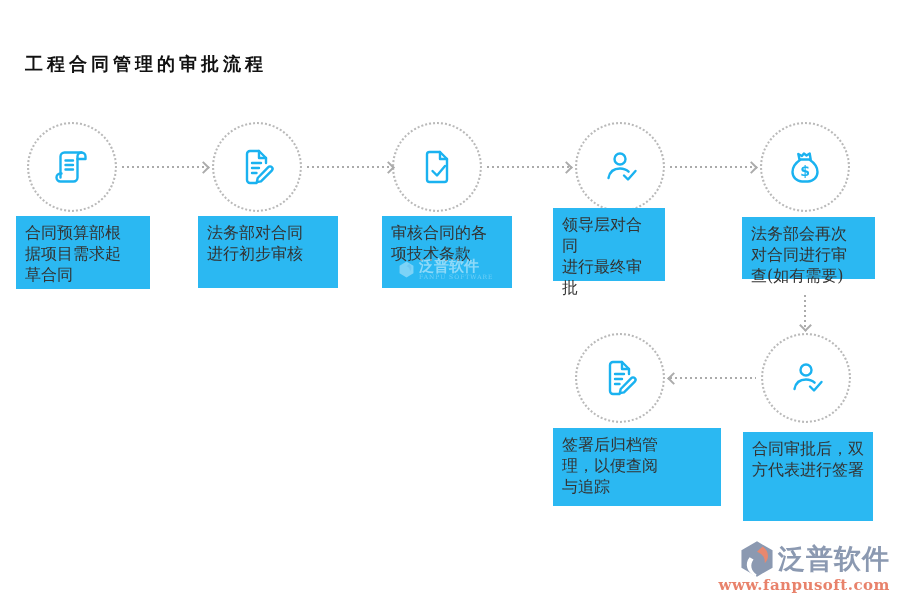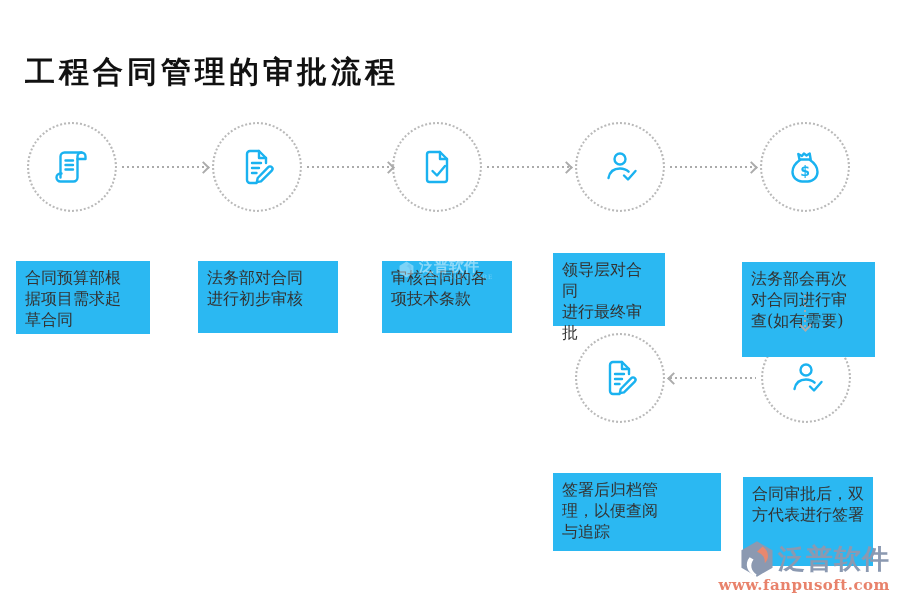--- a/index.html
+++ b/index.html
@@ -1,24 +1,24 @@
 <!DOCTYPE html>
 <html><head>
 <meta charset="utf-8">
 <style>
   html,body{margin:0;padding:0;background:#fff;}
   #canvas{position:relative;width:900px;height:600px;background:#ffffff;overflow:hidden;
           font-family:"DejaVu Serif", serif;}
-  .page-title{position:absolute;left:25px;top:52px;font-size:30px;font-weight:bold;
+  .page-title{position:absolute;left:25px;top:52px;font-size:18px;font-weight:bold;
               color:#111;letter-spacing:4px;white-space:nowrap;}
   .circle{position:absolute;width:90px;height:90px;border:2px dotted #b9b9b9;border-radius:50%;
           background:#fff;display:flex;align-items:center;justify-content:center;box-sizing:border-box;}
   .icon{width:48px;height:48px;display:block;}
   .label-box{position:absolute;background:#2bb8f2;color:#333;font-size:16px;line-height:21px;
-             padding:6px 9px;box-sizing:border-box;white-space:pre-line;margin-top:45px;}
+             padding:6px 9px;box-sizing:border-box;white-space:pre-line;}
   .arrow-h{position:absolute;height:2px;
            background-image:repeating-linear-gradient(to right,#ababab 0 2px,transparent 2px 5px);}
   .arrow-v{position:absolute;width:2px;
            background-image:repeating-linear-gradient(to bottom,#ababab 0 2px,transparent 2px 5px);}
   .chev{position:absolute;width:7px;height:7px;border-top:2px solid #ababab;border-right:2px solid #ababab;}
   .chev-right{right:-1px;top:-3.5px;transform:rotate(45deg);}
   .chev-left{left:-1px;top:-3.5px;transform:rotate(-135deg);}
   .chev-down{bottom:-1px;left:-3.5px;transform:rotate(135deg);}
   .watermark{position:absolute;left:398px;top:259px;display:flex;align-items:center;gap:4px;opacity:.85;}
   .watermark .wm-txt{color:rgba(255,255,255,.55);font-size:15px;font-weight:bold;line-height:14px;}
@@ -97,21 +97,21 @@
 
   <div class="label-box" style="left:16px;top:216px;width:134px;height:73px">合同预算部根
 据项目需求起
 草合同</div>
   <div class="label-box" style="left:198px;top:216px;width:140px;height:72px">法务部对合同
 进行初步审核</div>
   <div class="label-box" style="left:382px;top:216px;width:130px;height:72px">审核合同的各
 项技术条款</div>
   <div class="label-box" style="left:553px;top:208px;width:112px;height:73px">领导层对合同
 进行最终审批</div>
-  <div class="label-box" style="left:742px;top:217px;width:133px;height:95px">法务部会再次
+  <div class="label-box" style="left:742px;top:217px;width:133px;height:62px">法务部会再次
 对合同进行审
 查(如有需要)</div>
   <div class="label-box" style="left:743px;top:432px;width:130px;height:89px">合同审批后，双
 方代表进行签署</div>
   <div class="label-box" style="left:553px;top:428px;width:168px;height:78px">签署后归档管
 理，以便查阅
 与追踪</div>
 
   <div class="watermark">
     <svg width="17" height="17" viewBox="0 0 44 44">

